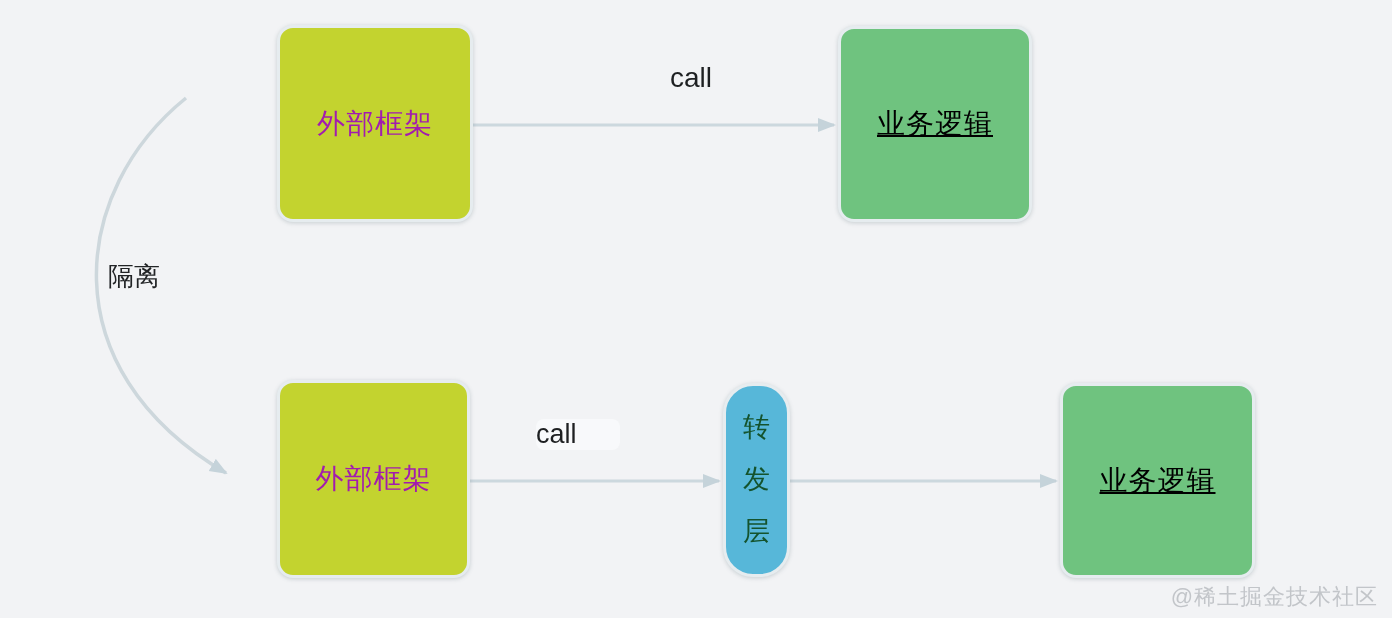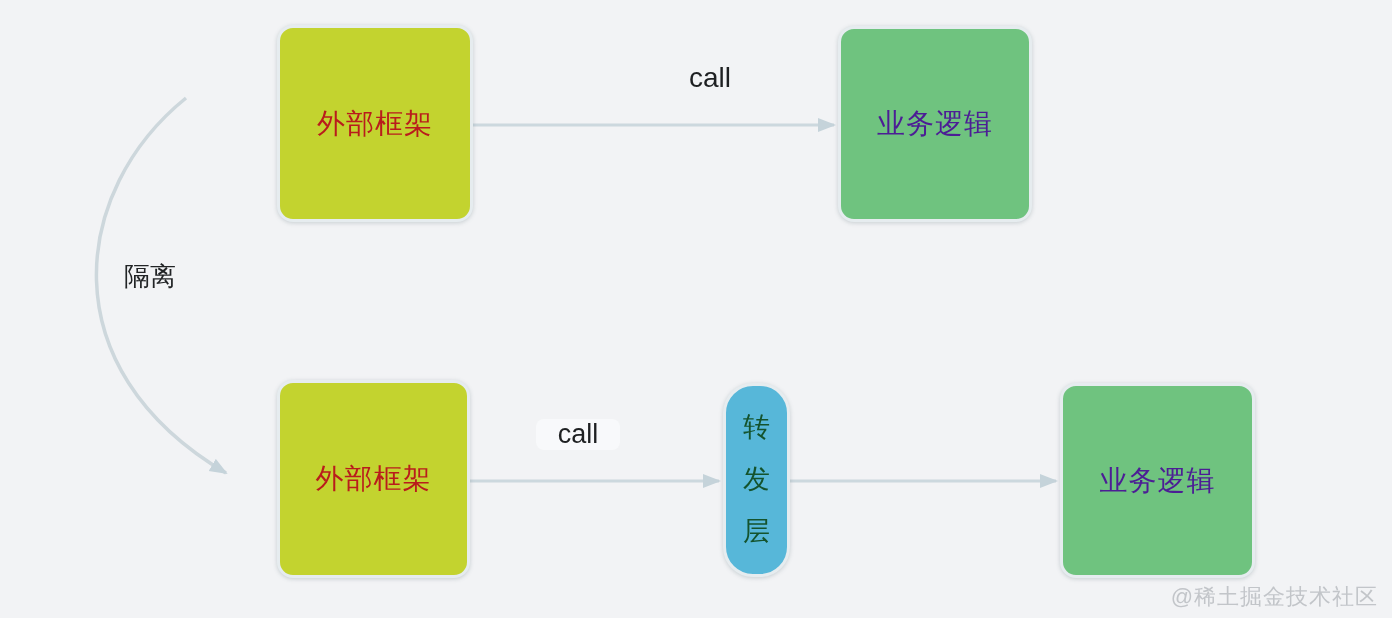--- a/index.html
+++ b/index.html
@@ -21,26 +21,26 @@
   }
   .node {
     position: absolute;
     display: flex;
     align-items: center;
     justify-content: center;
     border: 3px solid #e6ecef;
     border-radius: 16px;
     box-shadow: 0 1px 4px rgba(90,110,120,0.28);
     font-size: 28px;
-    color: #b91c1c;
+    color: #a21caf;
     letter-spacing: 1px;
     box-sizing: border-box;
   }
   .node-framework { background: #c3d32f; }
-  .node-business  { background: #6fc37f; color: #4c1d95; }
+  .node-business  { background: #6fc37f; color: #000000; text-decoration: underline; }
   .node-forward {
     background: #57b7d9;
     border-radius: 30px;
     color: #14532d;
     font-size: 27px;
   }
   .node-forward .vtext {
     width: 1.05em;
     word-break: break-all;
     text-align: center;
@@ -48,21 +48,20 @@
     letter-spacing: 0;
   }
   #node-top-framework    { left: 277px; top: 25px;  width: 196px; height: 197px; }
   #node-top-business     { left: 838px; top: 26px;  width: 194px; height: 196px; }
   #node-bottom-framework { left: 277px; top: 380px; width: 193px; height: 198px; }
   #node-forward-layer    { left: 723px; top: 383px; width: 67px;  height: 194px; }
   #node-bottom-business  { left: 1060px; top: 383px; width: 195px; height: 195px; }
   .edge-label {
     position: absolute;
     color: #1e2022;
-    text-align: center;
   }
   #label-top-call    { left: 670px; top: 62px;  width: 80px; font-size: 28px; }
   #label-bottom-call {
     left: 536px; top: 419px; width: 84px; font-size: 27px;
     background: rgba(250,251,252,0.75); border-radius: 8px;
   }
   #label-isolation   { left: 108px; top: 259px; width: 84px; font-size: 26px; color: #222426; }
   .watermark {
     position: absolute;
     right: 14px;

